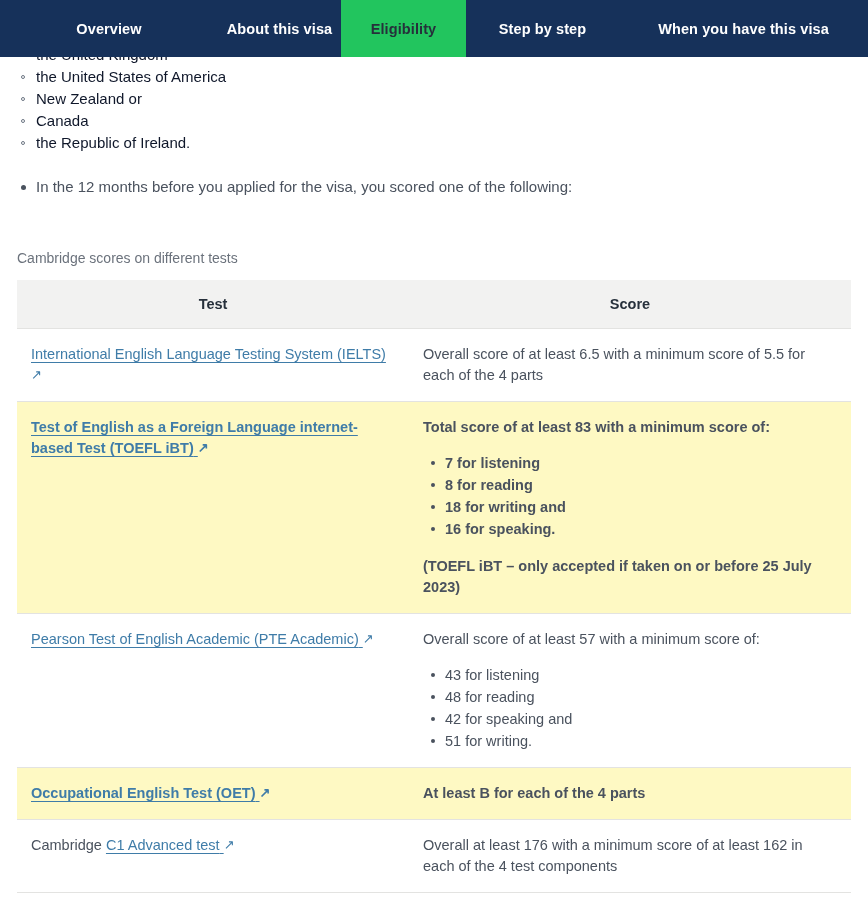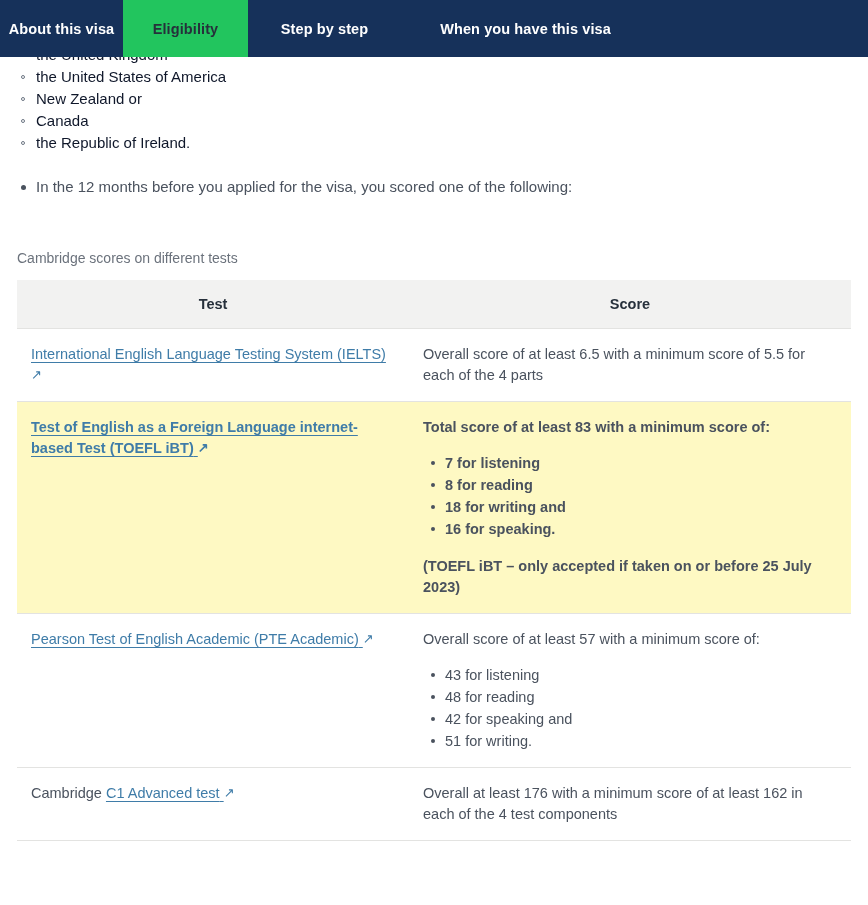--- a/index.html
+++ b/index.html
@@ -267,38 +267,52 @@
           <div>Overall score of at least 57 with a minimum score of:</div>
           <ul class="cell-list">
             <li>43 for listening</li>
             <li>48 for reading</li>
             <li>42 for speaking and</li>
             <li>51 for writing.</li>
           </ul>
         </td>
       </tr>
 
+      <tr class="shaded">
+        <td class="test-cell">
+          <a class="ext">
+            <span>Occupational English Test (OET)</span>
+            <span class="arrow">↗</span>
+          </a>
+        </td>
+        <td>
+          <div>At least B for each of the 4 parts</div>
+        </td>
+      </tr>
 
       <tr>
         <td class="test-cell">
           <span class="plain-prefix">Cambridge </span><a class="ext">
             <span>C1 Advanced test</span>
             <span class="arrow">↗</span>
           </a>
         </td>
         <td>
           <div>Overall at least 176 with a minimum score of at least 162 in each of the 4 test components</div>
         </td>
       </tr>
 
     </tbody>
   </table>
 </div>
 
 <div class="nav-bar">
+  <div class="nav-tab t0">
+    <span>Overview</span>
+  </div>
   <div class="nav-tab t1">
     <span>About this visa</span>
   </div>
   <div class="nav-tab t2 active">
     <span>Eligibility</span>
   </div>
   <div class="nav-tab t3">
     <span>Step by step</span>
   </div>
   <div class="nav-tab t4">

